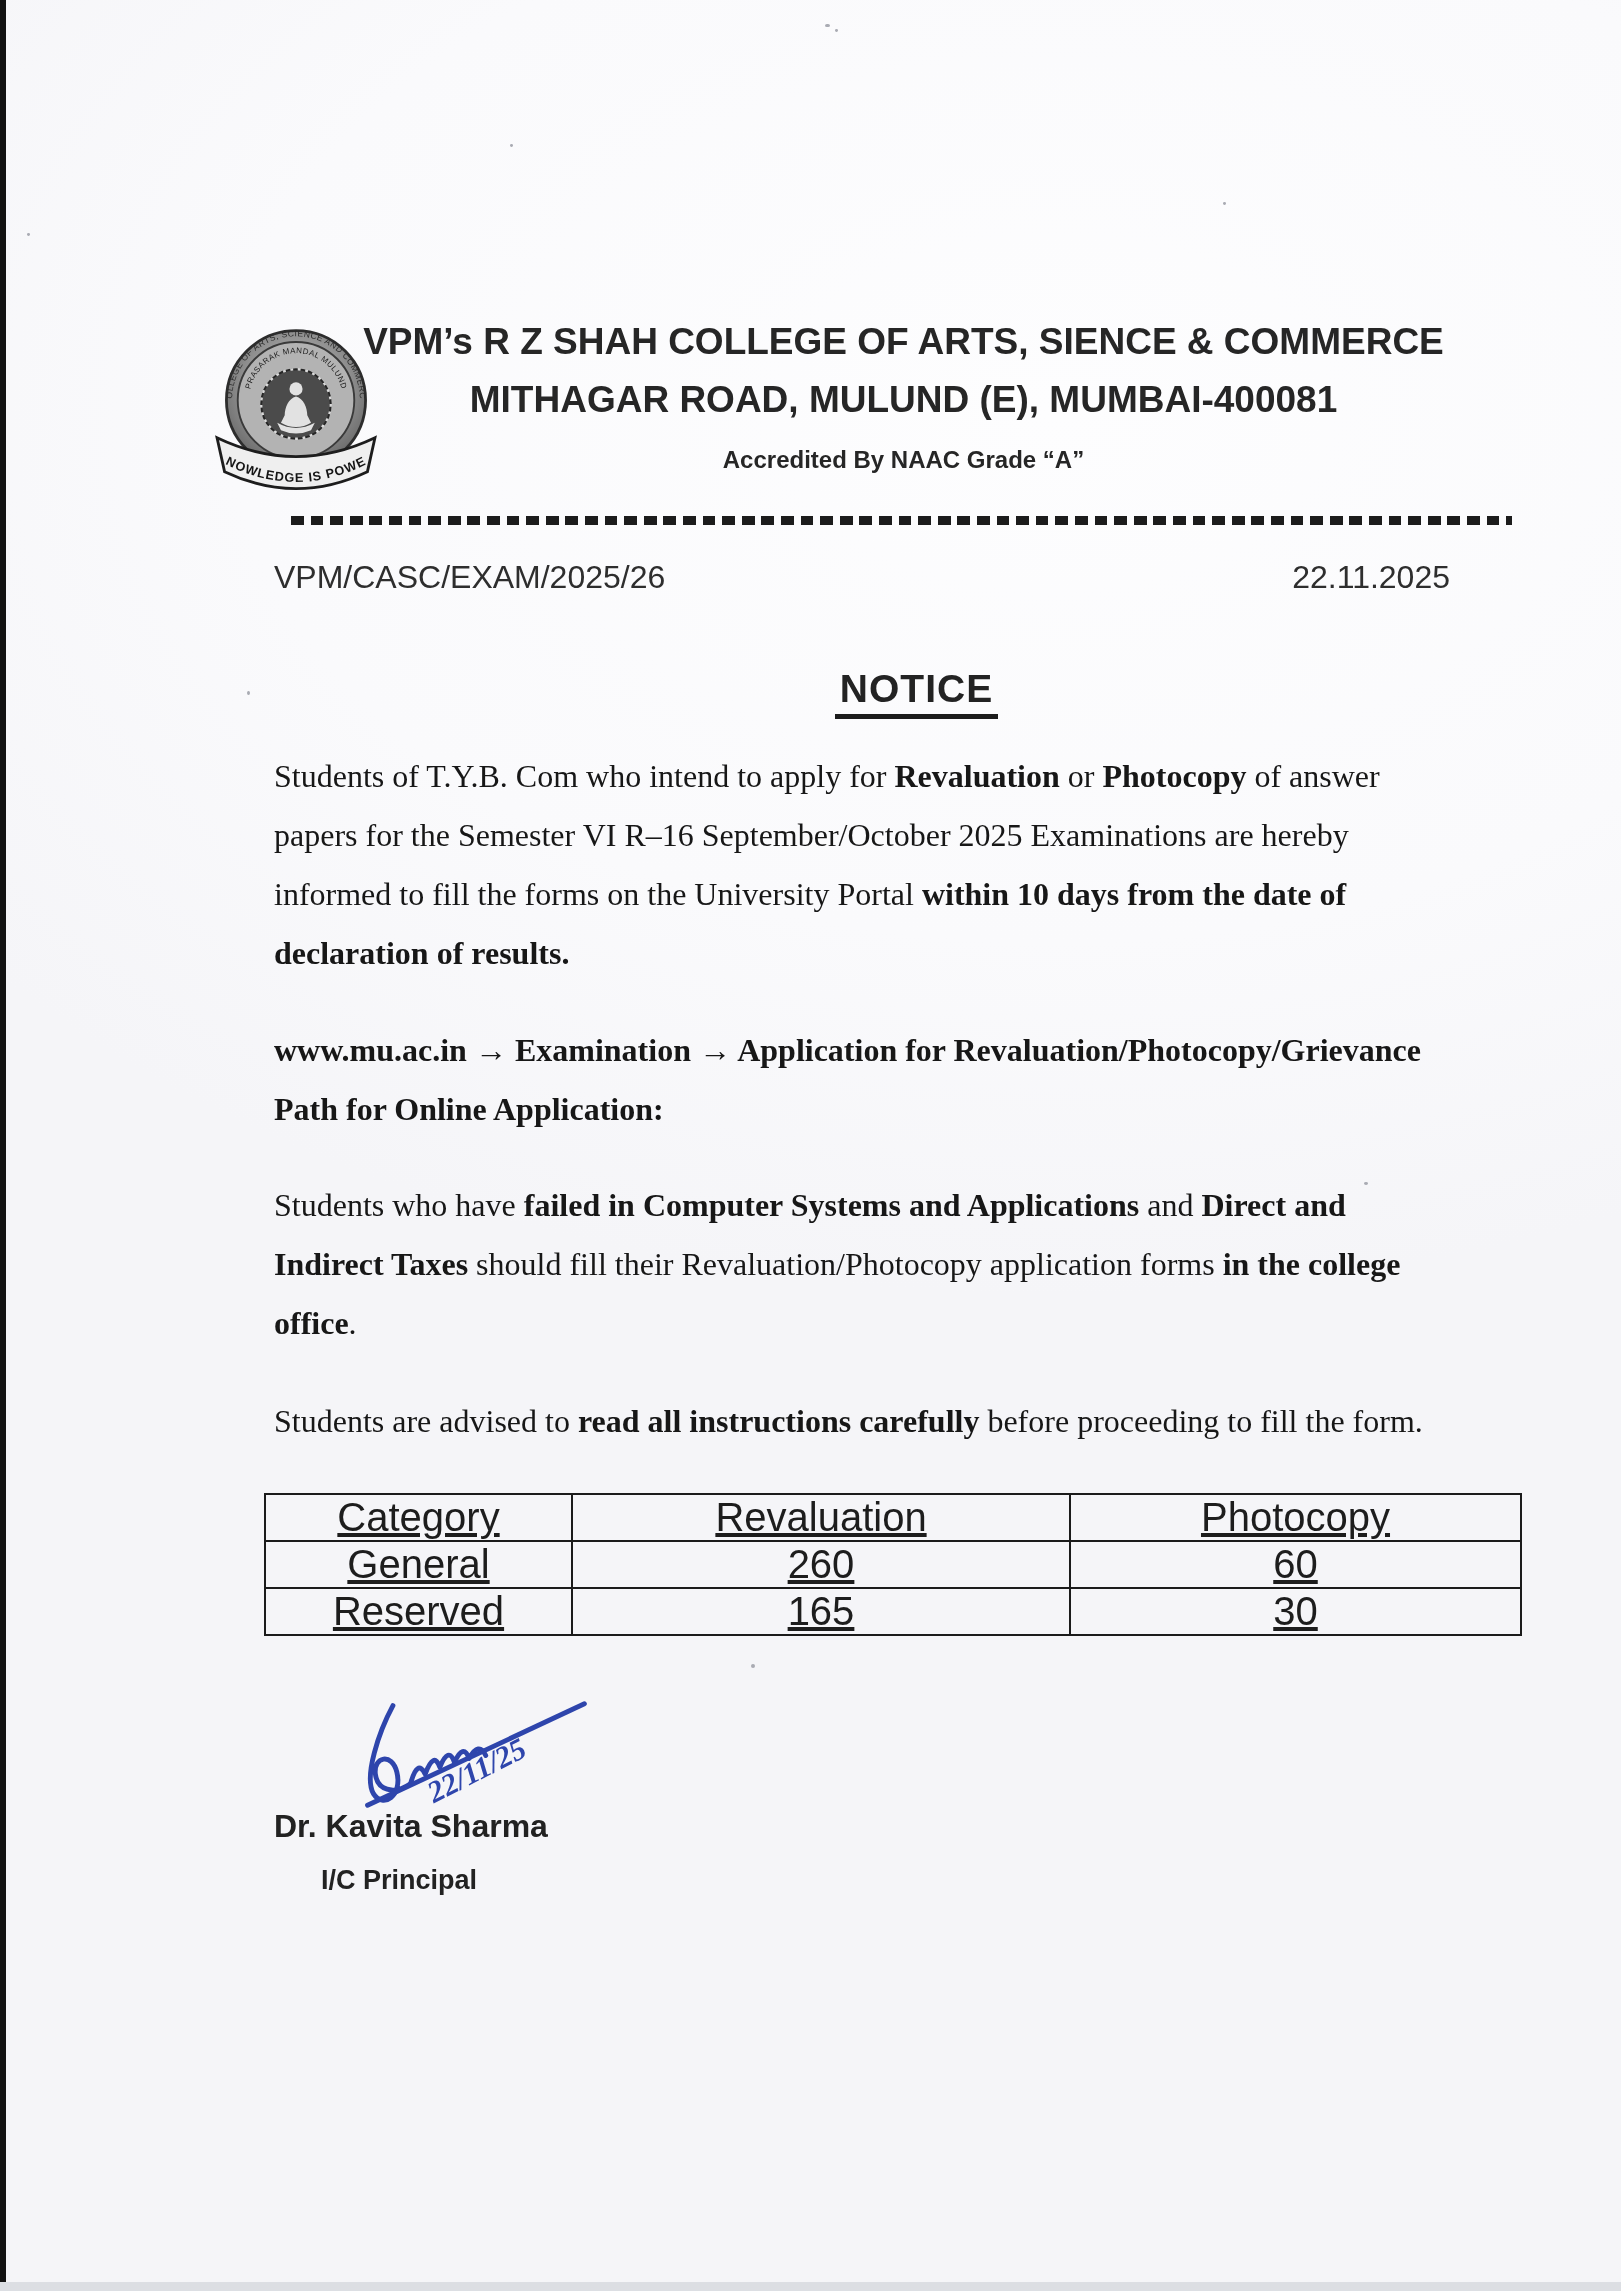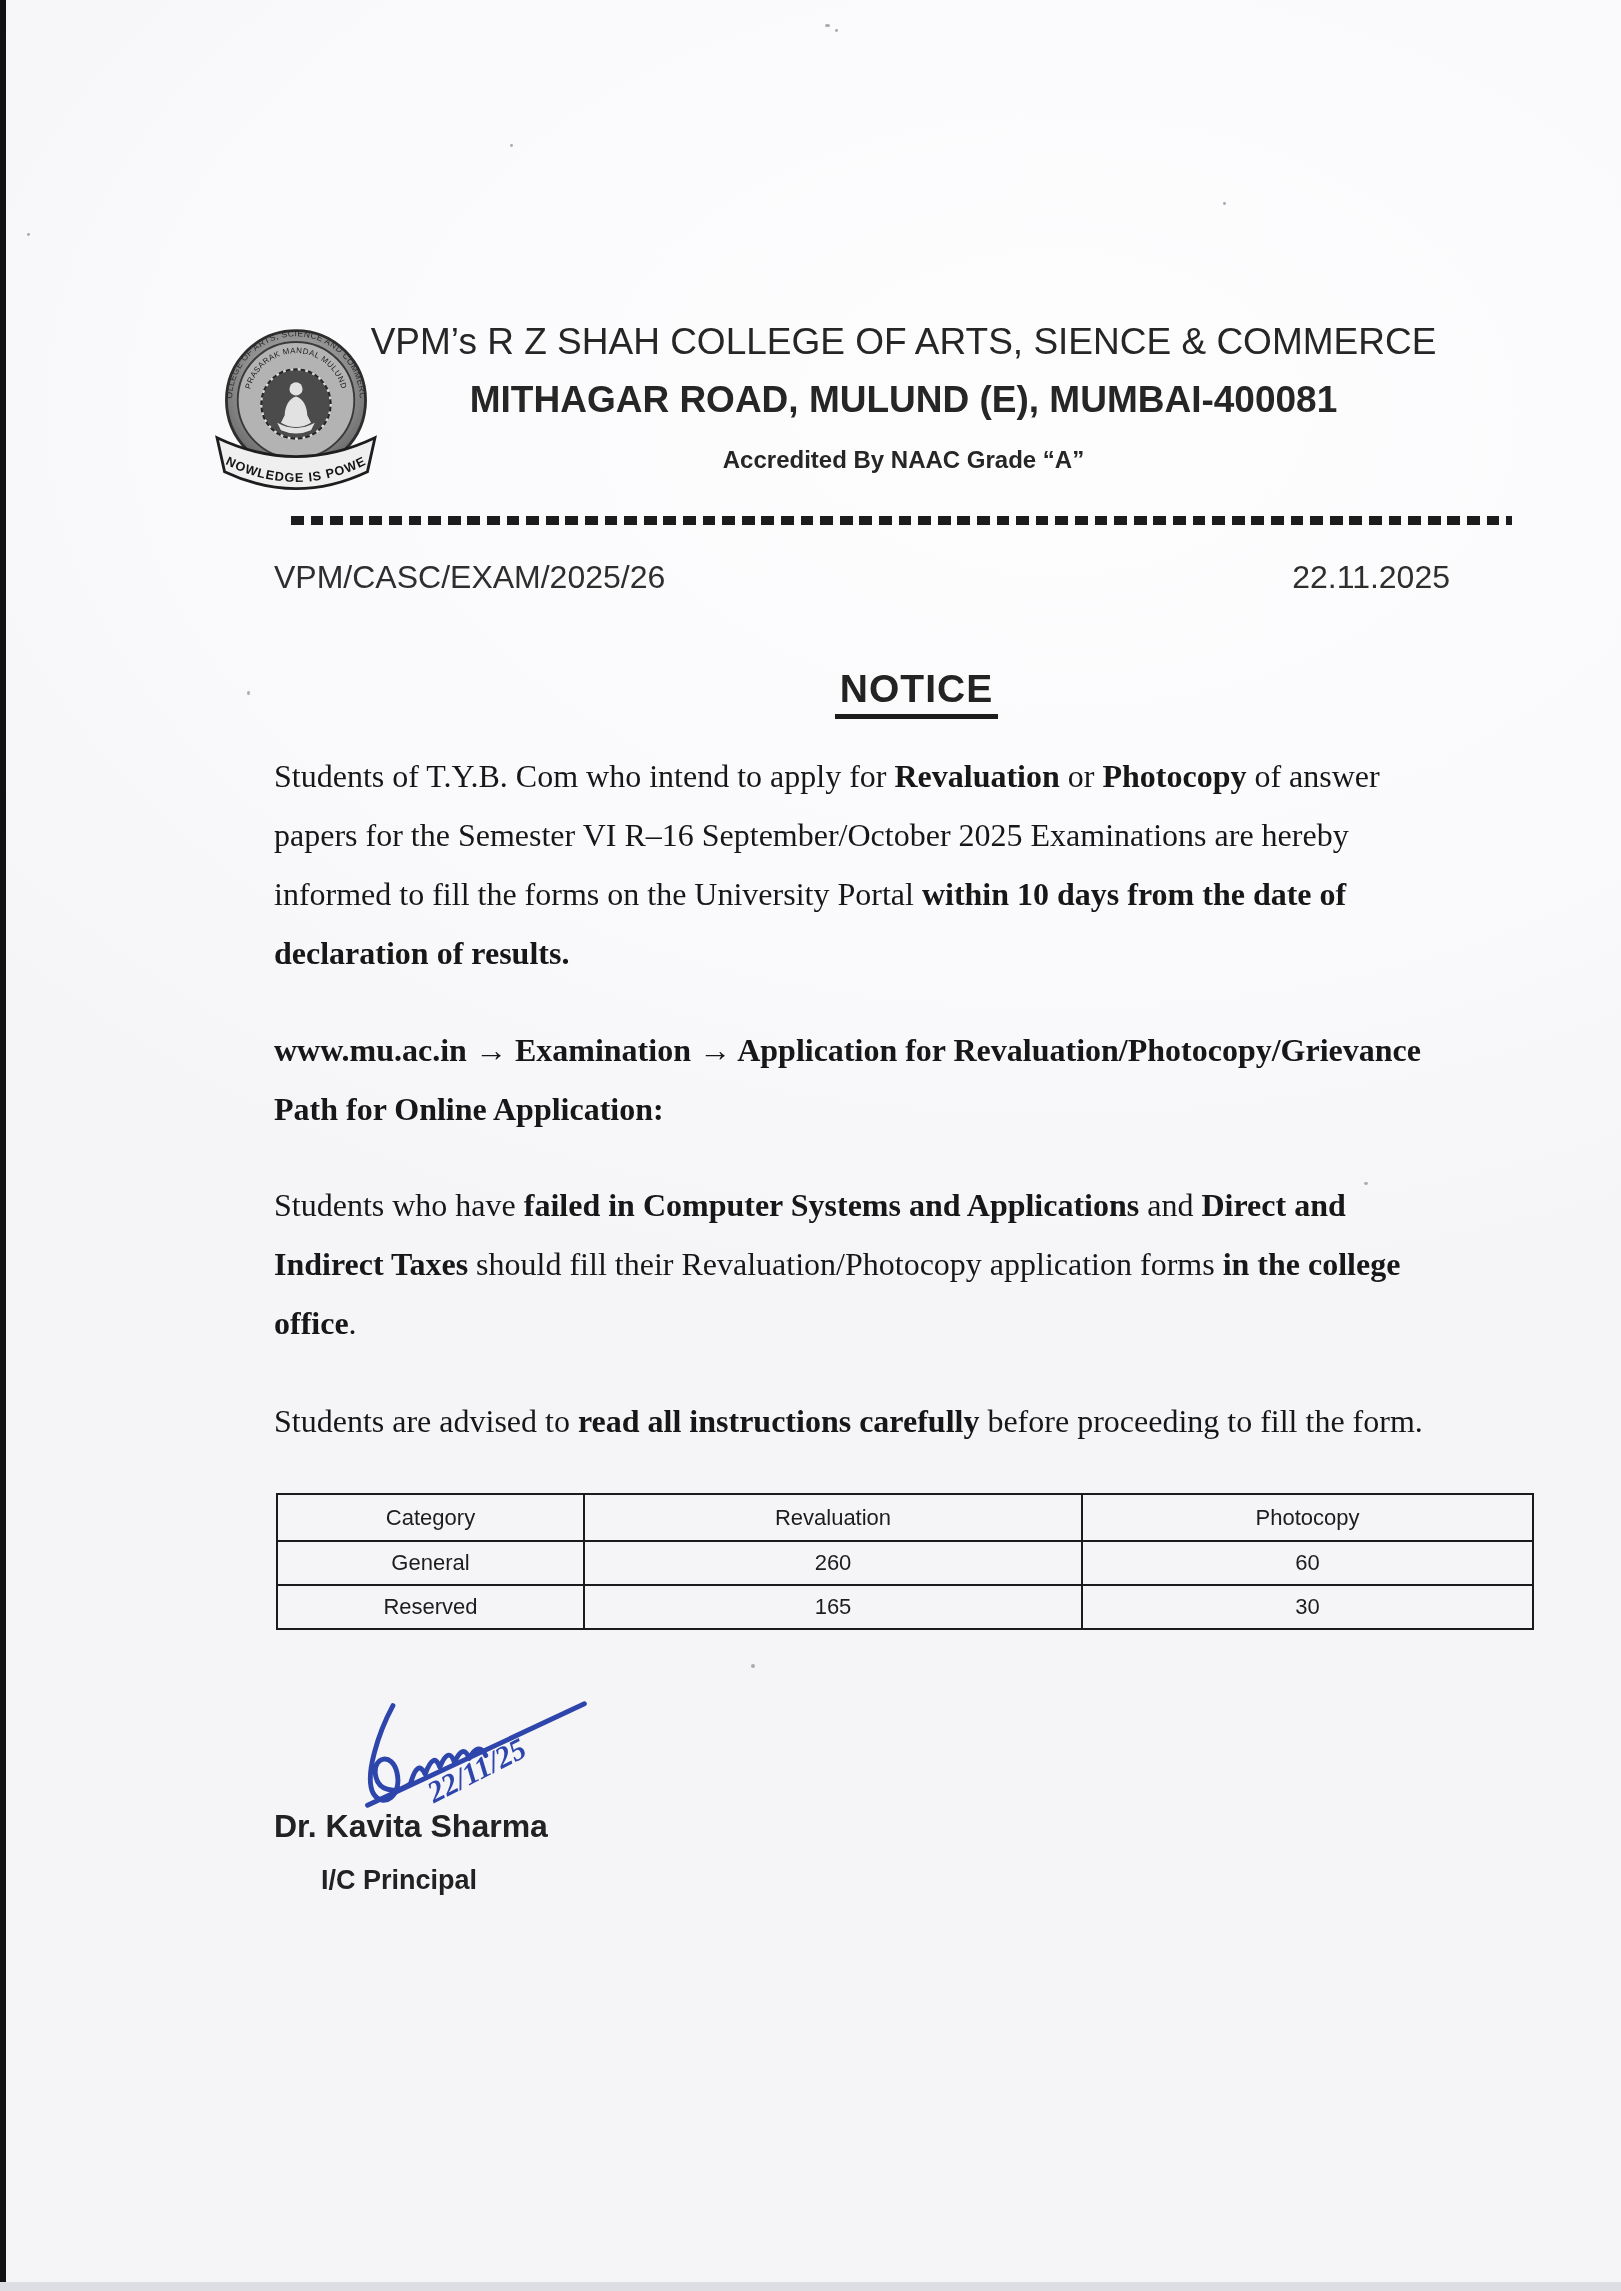--- a/index.html
+++ b/index.html
@@ -9,21 +9,21 @@
     background-image:radial-gradient(1372px 882px at 65% 18%, #fdfdfe 0%, #fafafc 60%, #f5f5f8 100%);
     font-family:"Liberation Sans",sans-serif;color:#1a1a1a;overflow:hidden;
   }
   .scan-edge-left{position:absolute;left:0;top:0;width:5.9px;height:2284px;background:#121212;}
   .scan-strip-bottom{position:absolute;left:0;bottom:0;width:100%;height:9.8px;background:#dcdee3;}
   .speck{position:absolute;border-radius:50%;background:#a9abb3;}
 
   .logo{position:absolute;left:202px;top:325px;width:188px;height:173px;}
 
   .hdr{position:absolute;left:294px;top:320px;width:1219px;text-align:center;color:#262626;}
-  .hdr-l1{font-size:37px;font-weight:400;line-height:43px;}
+  .hdr-l1{font-size:37px;font-weight:700;line-height:43px;}
   .hdr-l2{font-size:37px;font-weight:600;line-height:43px;margin-top:14.7px;}
   .hdr-l3{font-size:24px;font-weight:600;line-height:35px;margin-top:21.6px;}
 
   .rule-dashed{position:absolute;left:291px;top:516px;width:1221px;height:8.8px;
     background:repeating-linear-gradient(90deg,#1c1c1c 0 12.7px,transparent 12.7px 19.6px);}
 
   .ref-row{position:absolute;left:274px;top:559px;width:1176px;display:flex;
     justify-content:space-between;font-size:32px;color:#2e2e2e;}
 
   .notice-wrap{position:absolute;left:274px;top:667px;width:1245px;text-align:center;}
@@ -32,22 +32,22 @@
 
   .para{position:absolute;left:274px;width:1255px;font-family:"Liberation Serif",serif;
     font-size:32px;color:#171717;}
   .tline{line-height:59px;white-space:nowrap;}
   .tline .b{font-weight:700;}
   #para-1{top:747px;}
   #path-block{top:1021px;}
   #para-2{top:1176px;}
   #para-3{top:1392px;}
 
-  table.fees{position:absolute;left:276px;top:1493px;width:1256px;border-collapse:collapse;
-    font-size:22px;color:#1d1d1d;table-layout:fixed;}
+  table.fees{position:absolute;left:264px;top:1493px;width:1256px;border-collapse:collapse;
+    font-size:40px;color:#1d1d1d;table-layout:fixed;text-decoration:underline;}
   table.fees th,table.fees td{border:2.9px solid #1b1b1b;text-align:center;font-weight:400;
     height:42px;padding:0;overflow:hidden;}
   table.fees th{height:45px;}
   col.c1{width:307px;} col.c2{width:498px;} col.c3{width:451px;}
 
   .sig-svg{position:absolute;left:338px;top:1692px;width:274px;height:127px;}
   .sig-name{position:absolute;left:274px;top:1808px;font-size:32px;font-weight:700;color:#222;}
   .sig-title{position:absolute;left:321px;top:1865px;font-size:27px;font-weight:600;color:#222;}
 </style>
 </head>

